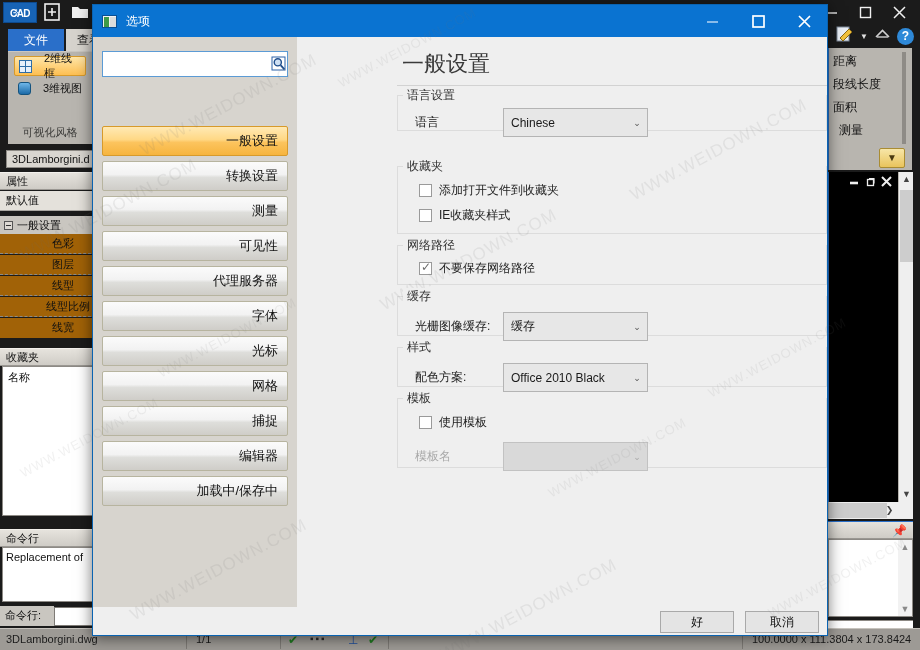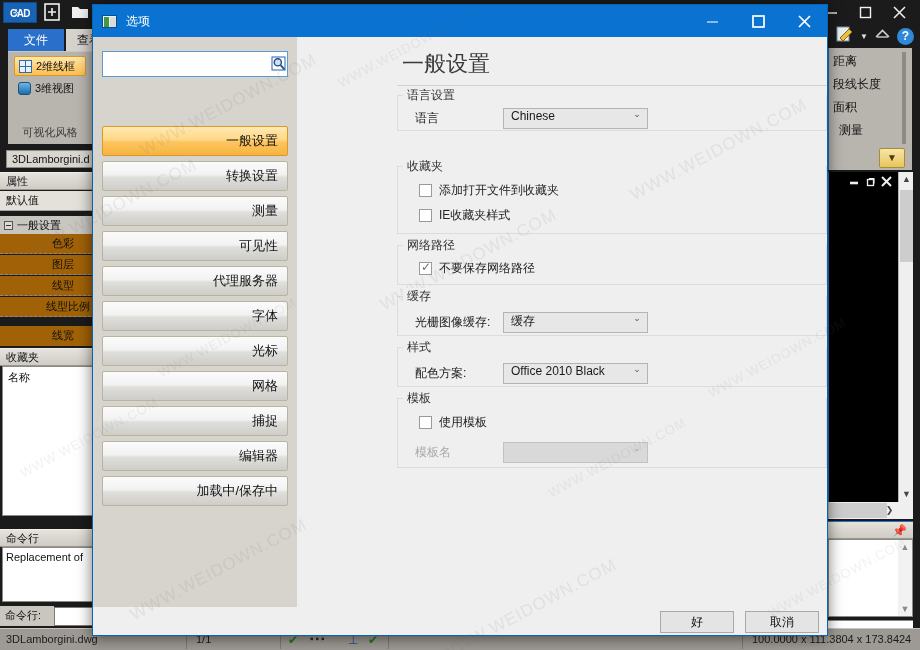--- a/index.html
+++ b/index.html
@@ -61,21 +61,21 @@
     position:absolute; left:66px; top:29px; width:46px; height:22px;
     background:#d6d3cd; color:#111; font-size:12px;
     text-align:center; line-height:22px;
   }
 
   
   .vs-panel {
     position:absolute; left:8px; top:51px; width:84px; height:93px;
     background:#b8b5af; border-top:1px solid #cac7c1;
   }
-  .vs-item { position:absolute; left:6px; height:20px; display:flex; align-items:center; gap:4px;
+  .vs-item { position:absolute; left:6px; height:20px; display:flex; align-items:center; gap:12px;
              font-size:11px; color:#111; padding:0 4px; }
   .vs-item.sel {
     top:4px; width:72px;
     background:linear-gradient(#ffe6a8,#fdbf52);
     border:1px solid #d79a2b; border-radius:2px;
   }
   .vs-item.plain { top:26px; }
   .ico-wire {
     width:13px; height:13px; border:1px solid #2f6ea8; background:#e8f1fa;
     position:relative; flex:none;
@@ -313,22 +313,22 @@
   }
   .grp-label {
     position:absolute; left:6px; top:0; font-size:12px; color:#333;
     background:#efefef; padding:0 4px; z-index:2;
   }
   .row { position:absolute; display:flex; align-items:center; }
   .row-lbl { font-size:12px; color:#222; }
   .row-lbl.dim { color:#a9a9a9; }
 
   .combo {
-    height:21px; background:#e7e7e7; border:1px solid #b4b4b4;
-    display:flex; align-items:flex-start; font-size:12px; color:#1a1a1a;
+    height:29px; background:#e7e7e7; border:1px solid #b4b4b4;
+    display:flex; align-items:center; font-size:12px; color:#1a1a1a;
     padding-left:7px; position:relative;
   }
   .combo.dim { background:#d9d9d9; border-color:#c2c2c2; }
   .combo .cv { flex:1; }
   .combo .carat {
     width:20px; text-align:center; font-size:9px; color:#555;
   }
   .combo.dim .carat { color:#a9a9a9; }
 
   .chk-row { display:flex; align-items:center; gap:7px; }
@@ -441,21 +441,21 @@
     <div class="panel-hdr prop-hdr">属性</div>
     <div class="def-row">默认值</div>
     <div class="tree-grp">
       <span class="tree-expander"></span>
       <span>一般设置</span>
     </div>
     <div class="prop-row" style="top:234px;">色彩</div>
     <div class="prop-row" style="top:255px;">图层</div>
     <div class="prop-row" style="top:276px;">线型</div>
     <div class="prop-row" style="top:297px;padding-right:6px;">线型比例</div>
-    <div class="prop-row" style="top:318px;border-bottom:none;margin-top:8px;">线宽</div>
+    <div class="prop-row" style="top:318px;border-bottom:none;">线宽</div>
 
     <div class="panel-hdr fav-hdr">收藏夹</div>
     <div class="fav-body">
       <span>名称</span>
     </div>
 
     <div class="panel-hdr cmd-hdr">命令行</div>
     <div class="cmd-body">Replacement of</div>
     <div class="cmd-inline">
       <span class="lbl">命令行:</span>

